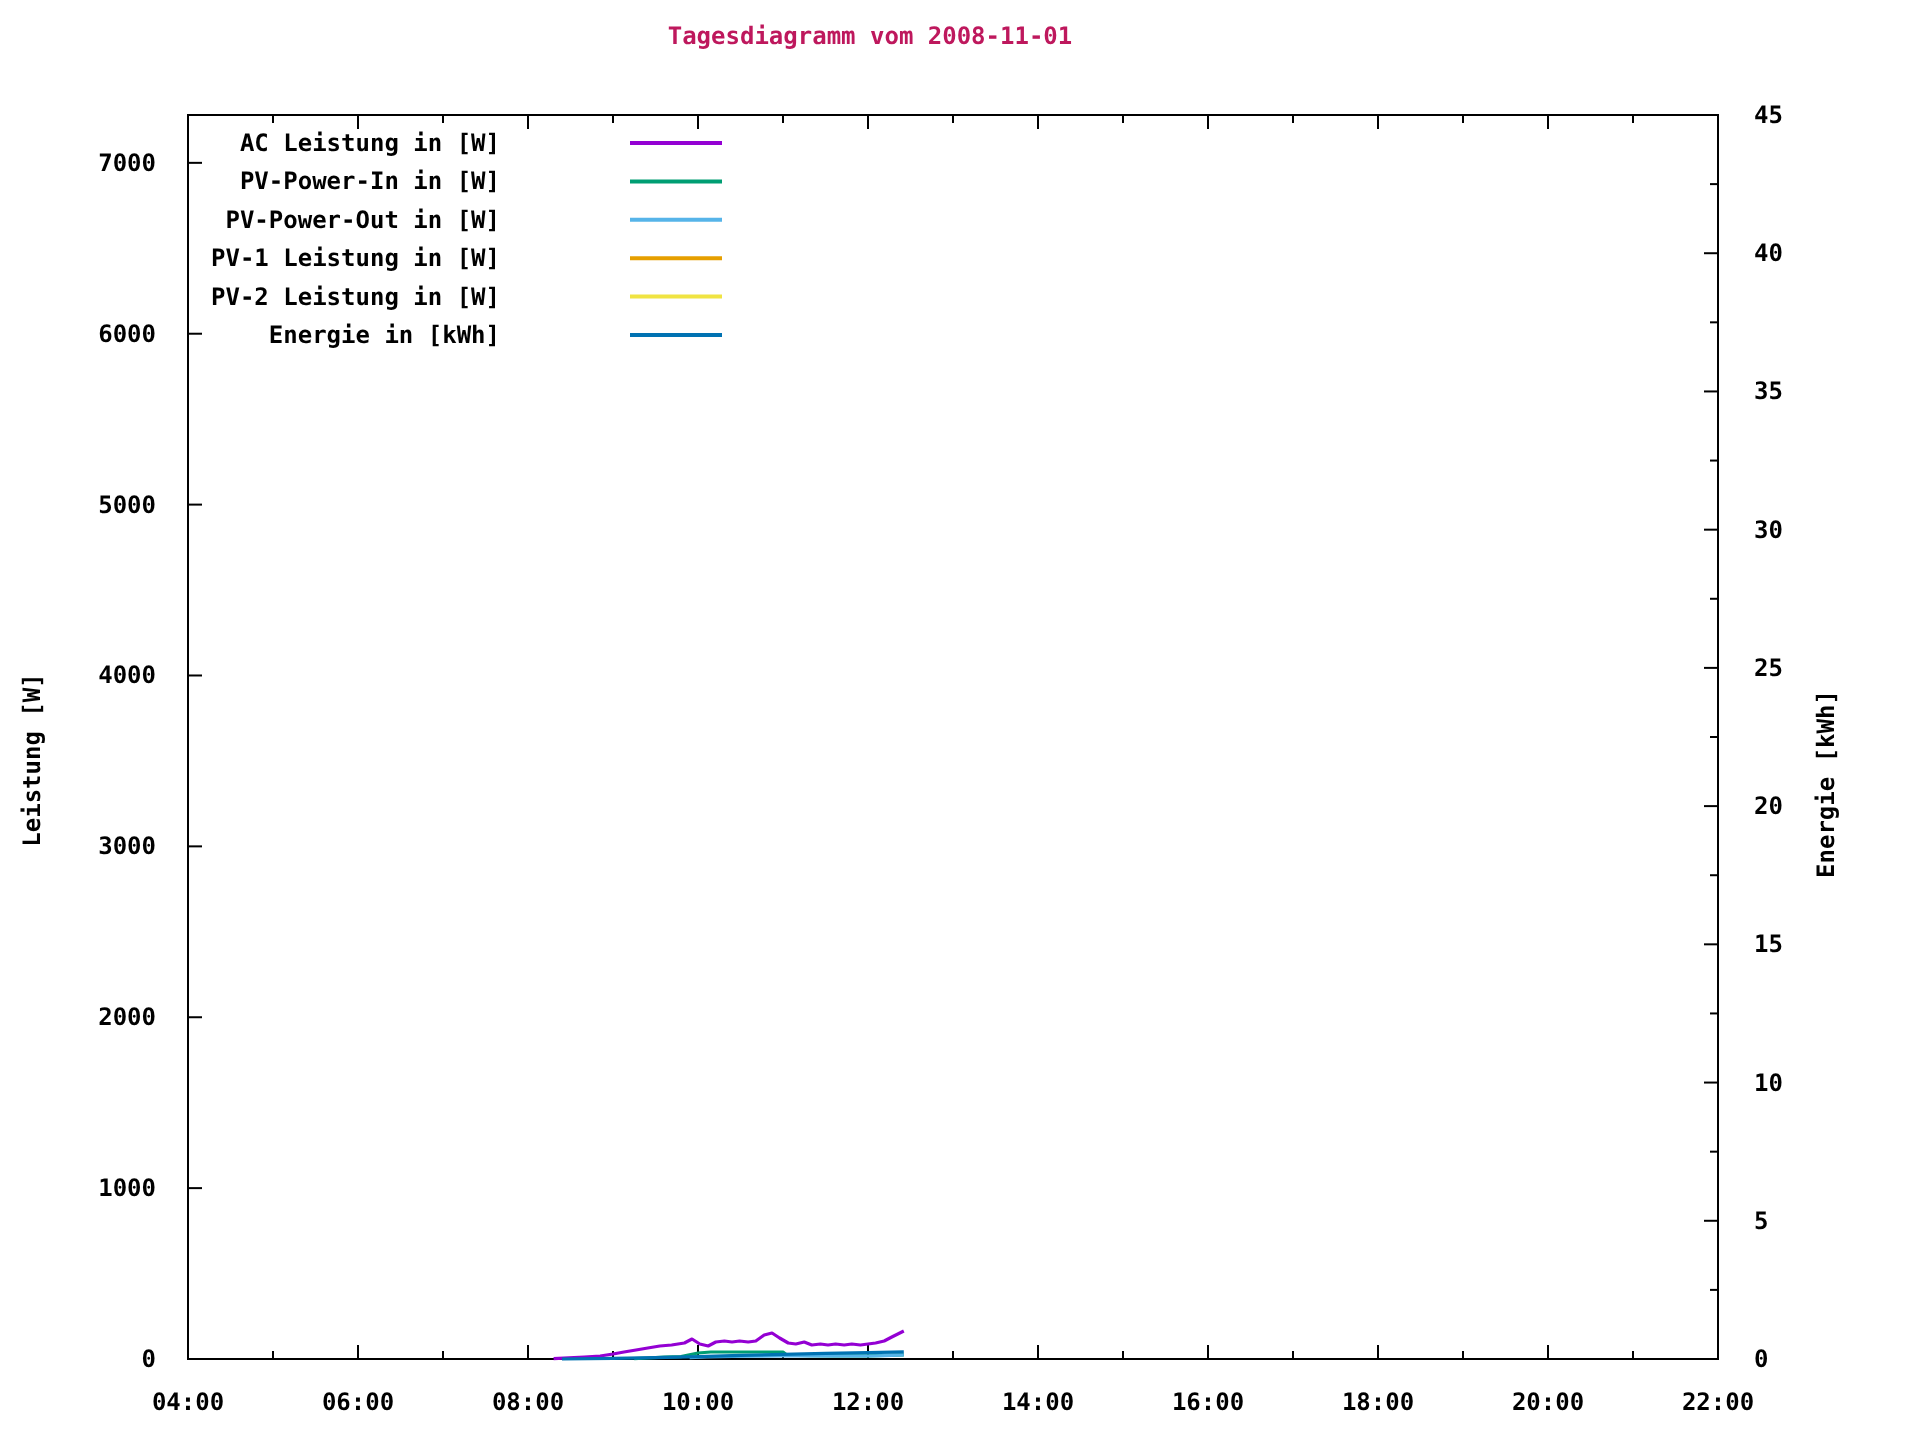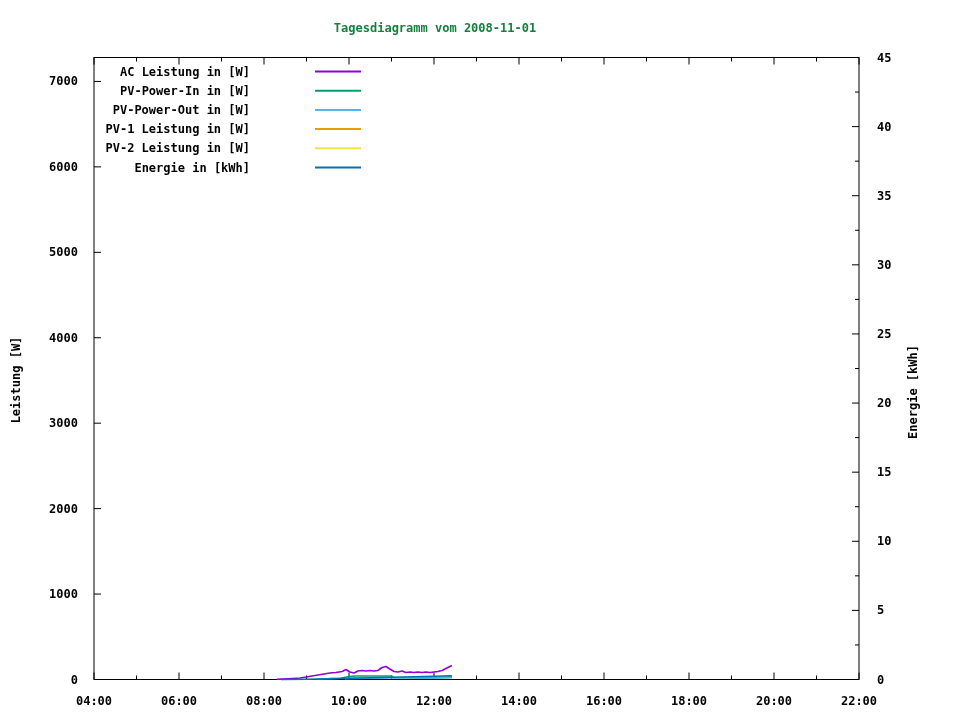--- a/index.html
+++ b/index.html
@@ -2,22 +2,22 @@
 <html><head>
 <meta charset="utf-8">
 <style>
   html,body{margin:0;padding:0;background:#fff;}
   .screen{
     position:relative;width:960px;height:720px;background:#ffffff;overflow:hidden;
     font-family:"DejaVu Sans Mono","Liberation Mono",monospace;
     -webkit-font-smoothing:none;
   }
   .chart-title{
-    position:absolute;top:21px;left:0;width:870px;text-align:center;
-    font-size:12px;font-weight:bold;color:#15803d;letter-spacing:0px;
+    position:absolute;top:11px;left:0;width:870px;text-align:center;
+    font-size:12px;font-weight:bold;color:#be185d;letter-spacing:0px;
   }
   .vlabel{
     position:absolute;white-space:nowrap;font-size:12px;font-weight:bold;color:#000;
     transform:translate(-50%,-50%) rotate(-90deg);
   }
   .vlabel-left{left:16px;top:380px;}
   .vlabel-right{left:913px;top:392px;}
   svg text{
     font-family:"DejaVu Sans Mono","Liberation Mono",monospace;
     font-size:12px;font-weight:bold;fill:#000;

